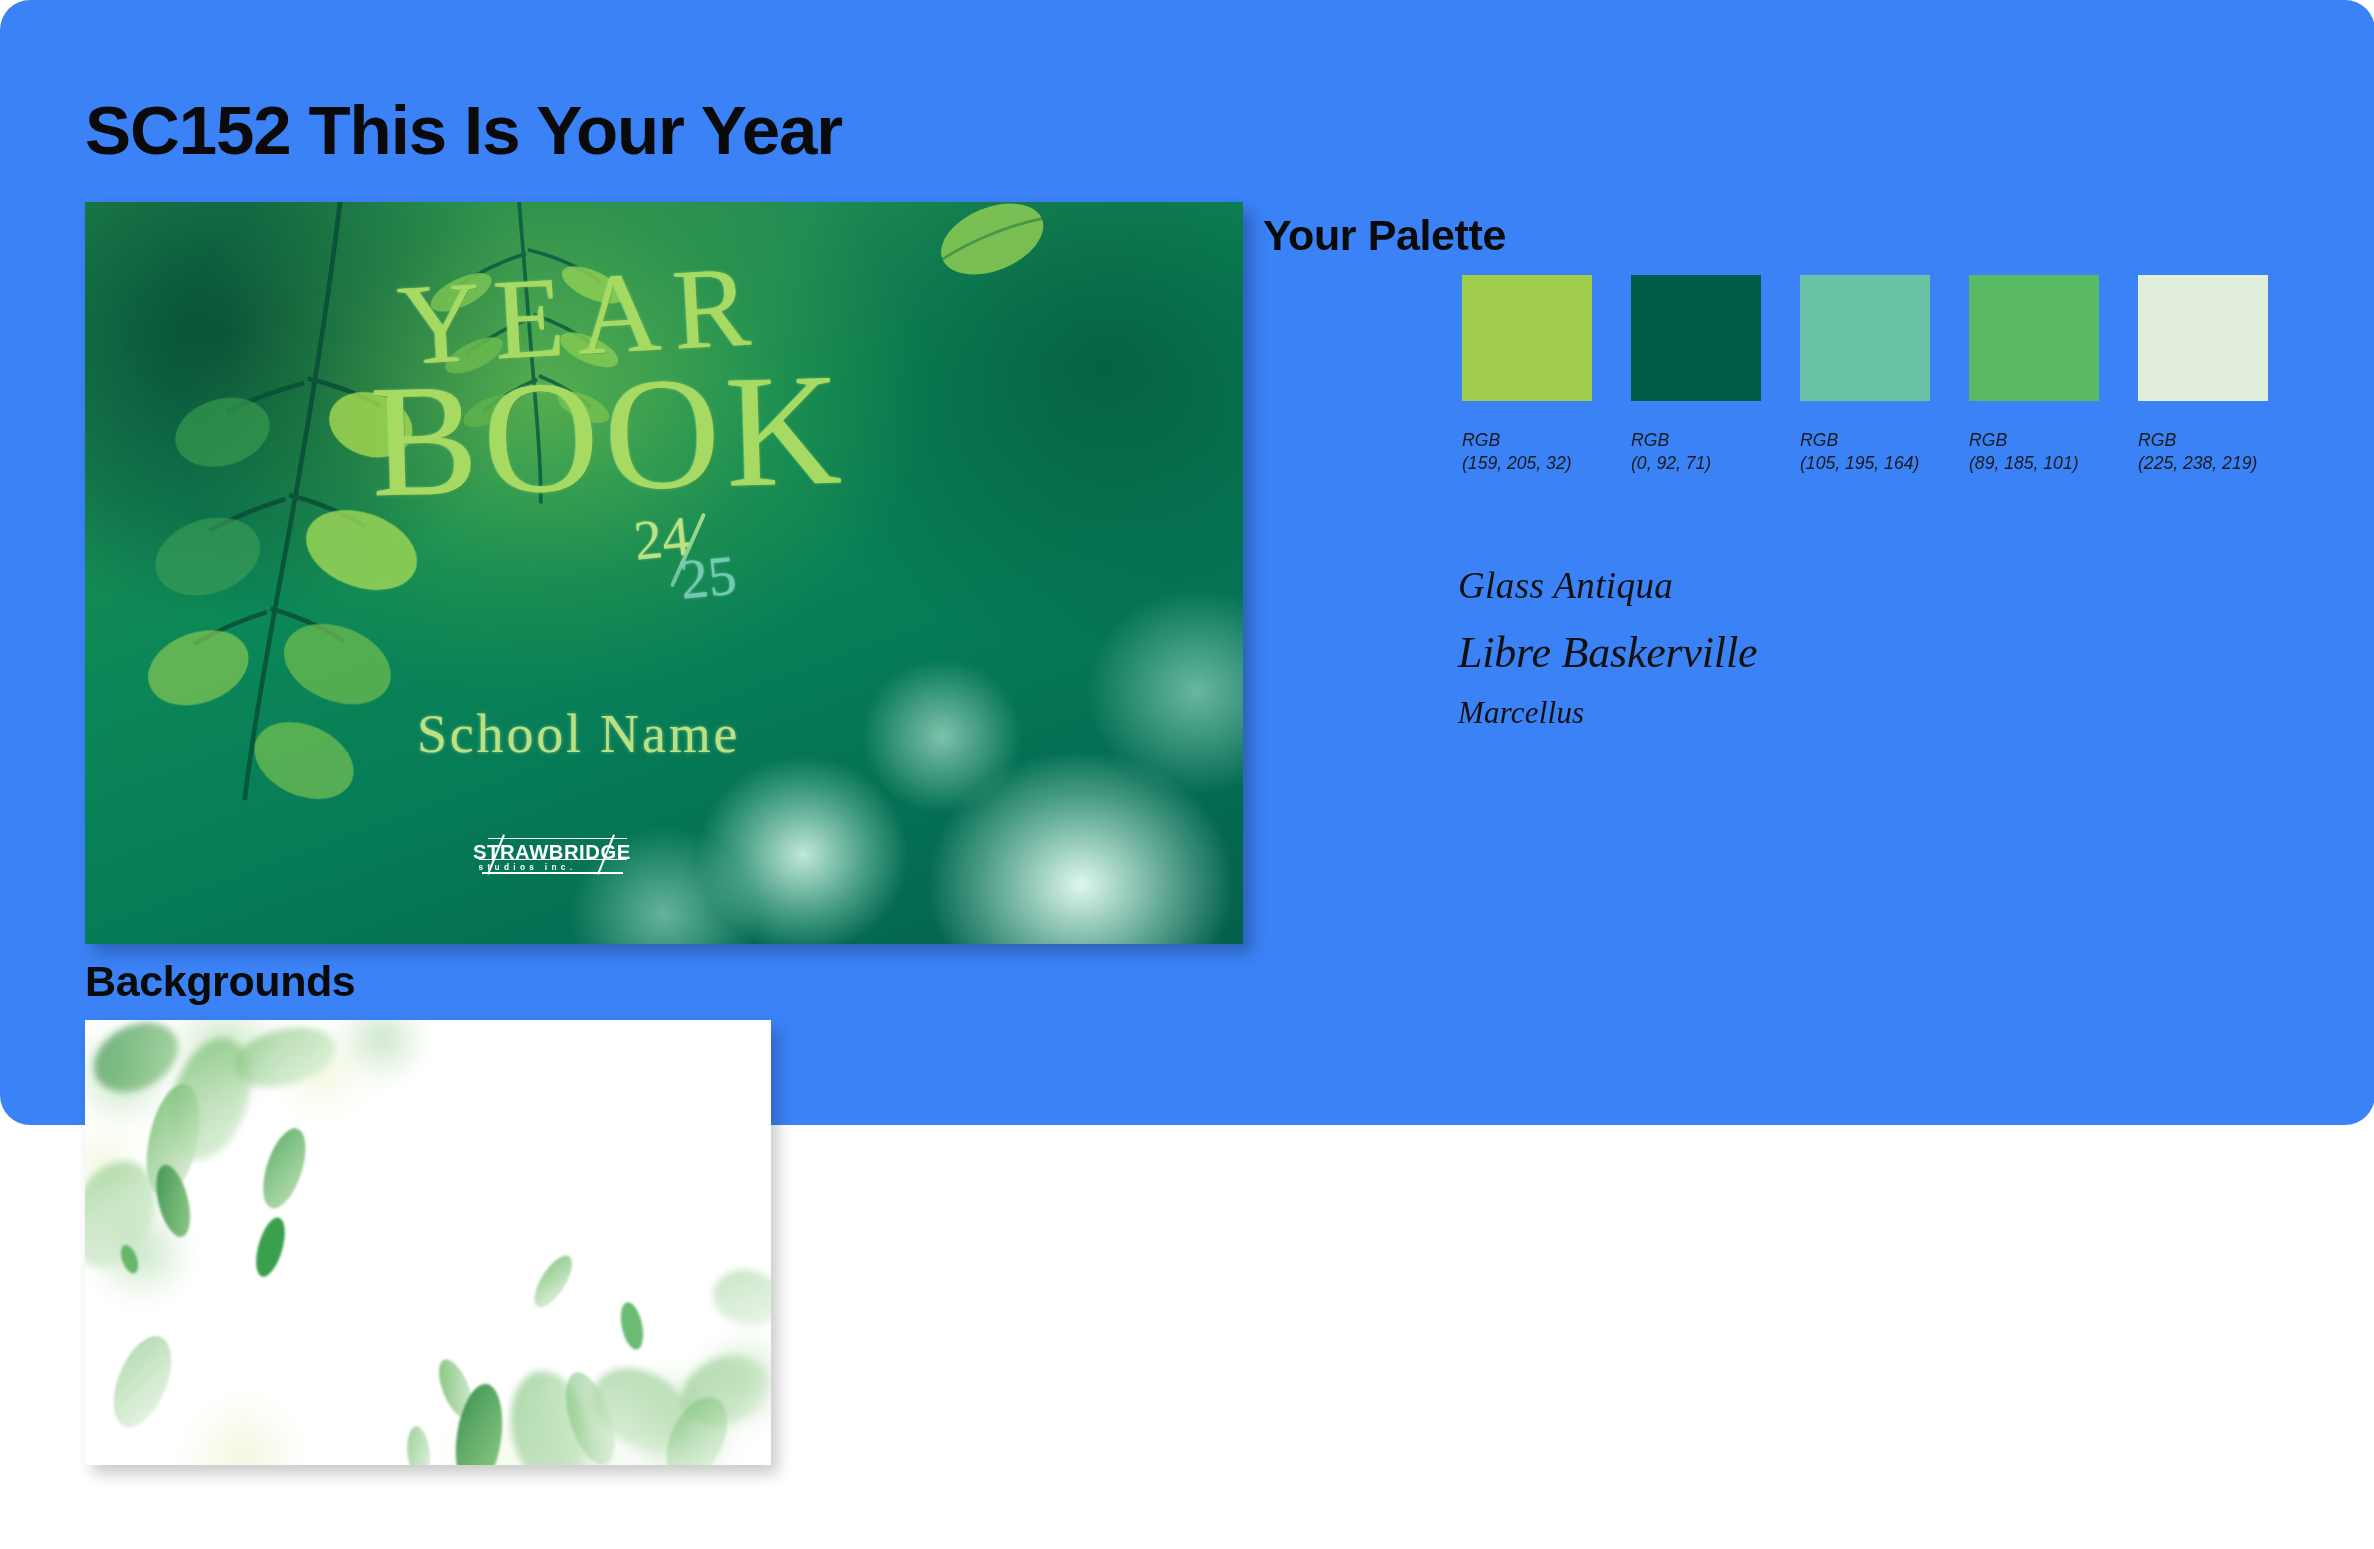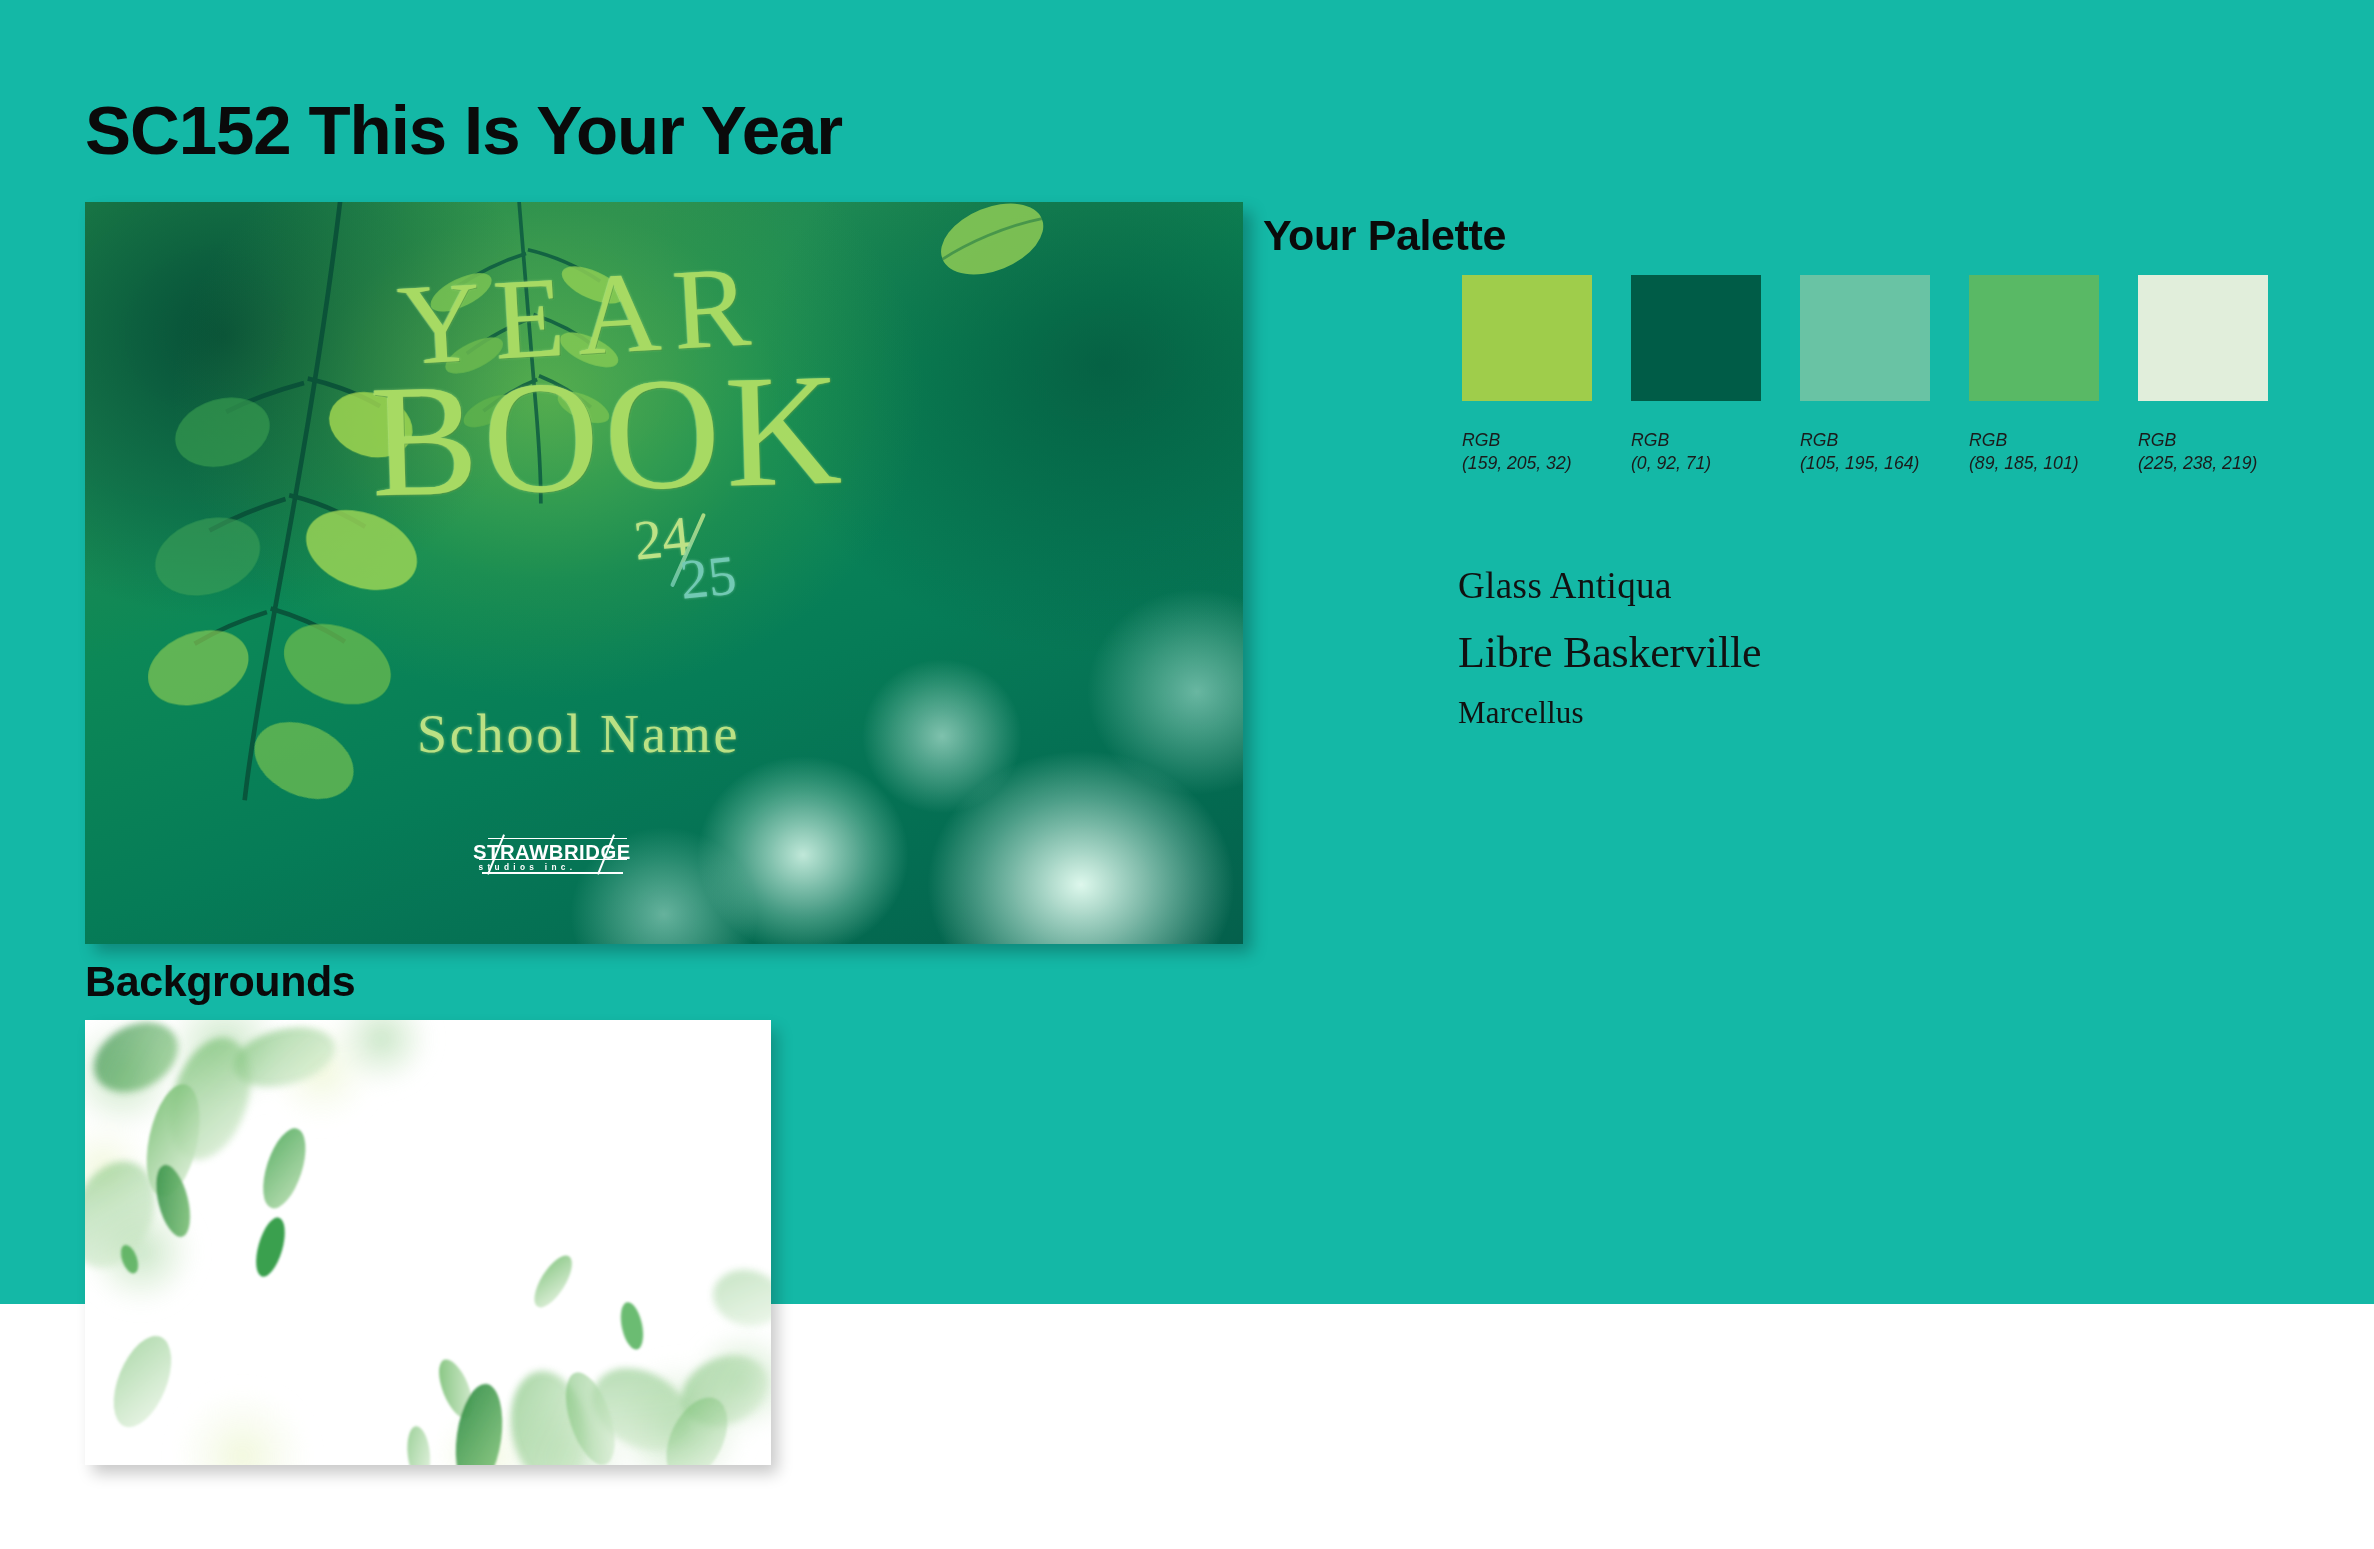--- a/index.html
+++ b/index.html
@@ -8,22 +8,23 @@
     width: 2375px;
     height: 1549px;
     background: #ffffff;
     font-family: "Liberation Sans", sans-serif;
     overflow: hidden;
   }
 
   .page {
     position: relative;
     width: 2375px;
-    height: 1304px;
-    background: #14b8a6;
+    height: 1125px;
+    background: #3b82f6;
+    border-radius: 30px;
   }
 
   
   .main-title {
     position: absolute;
     left: 85px;
     top: 96px;
     font-size: 69px;
     font-weight: 800;
     letter-spacing: -1.1px;
@@ -225,20 +226,21 @@
   }
   .font-list {
     position: absolute;
     left: 1458px;
     top: 564px;
   }
   .font-item {
     color: #111111;
     white-space: nowrap;
     font-family: "Liberation Serif", serif;
+    font-style: italic;
   }
   .font-item-0 {
     font-size: 37px;
     letter-spacing: 0.4px;
     margin-bottom: 20.4px;
   }
   .font-item-1 {
     font-size: 44px;
     letter-spacing: -0.2px;
     margin-bottom: 16.7px;

